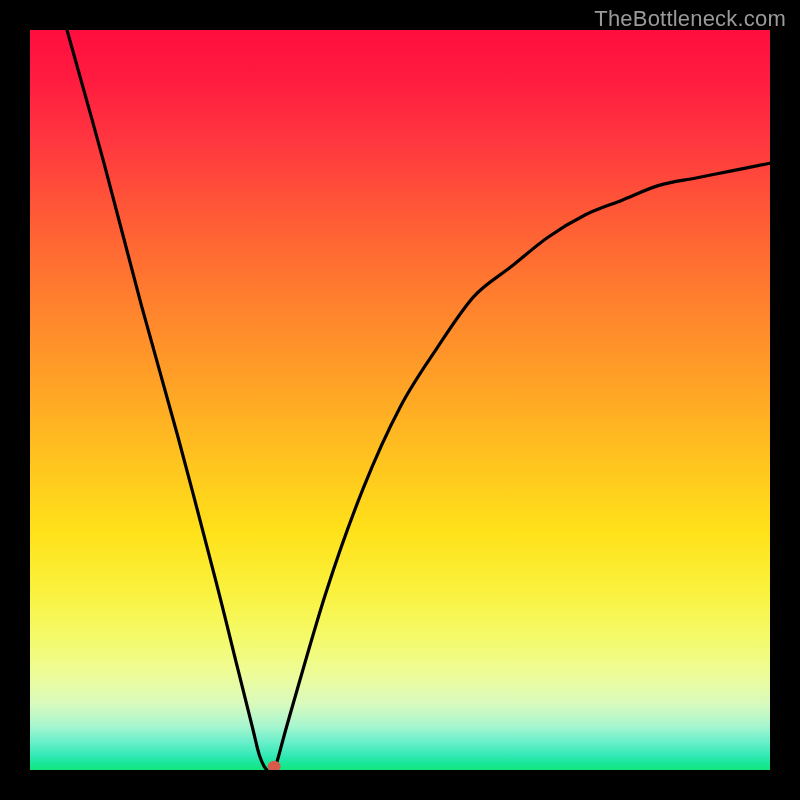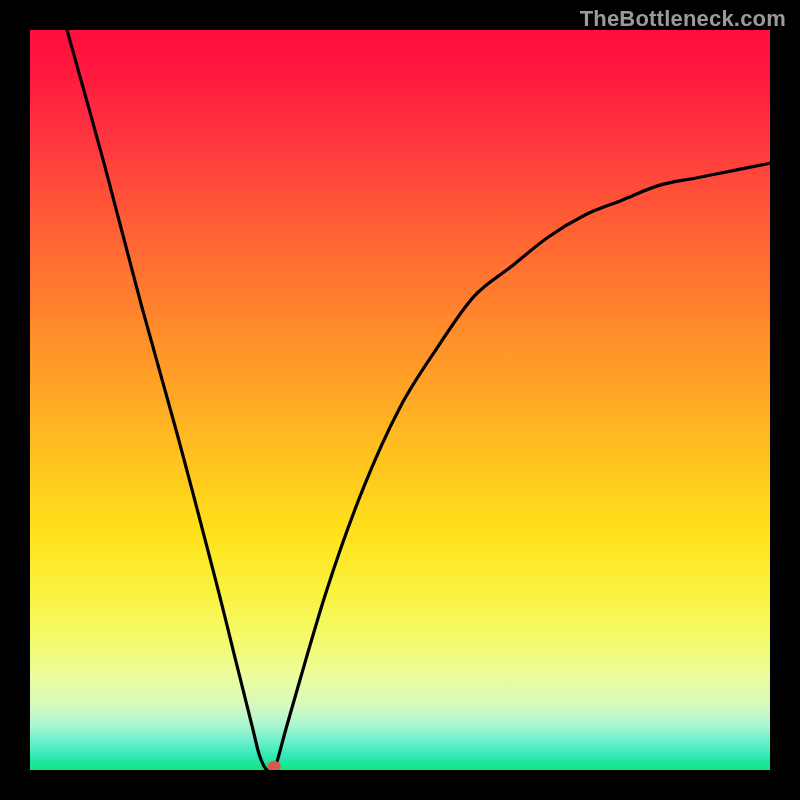--- a/index.html
+++ b/index.html
@@ -16,21 +16,21 @@
     width: 800px;
     height: 800px;
     background: #000000;
   }
   .watermark {
     position: absolute;
     top: 6px;
     right: 14px;
     color: #9a9a9a;
     font-size: 22px;
-    font-weight: 700;
+    font-weight: 400;
     letter-spacing: 0.2px;
     z-index: 5;
   }
   .plot-area {
     position: absolute;
     left: 30px;
     top: 30px;
     width: 740px;
     height: 740px;
     overflow: hidden;

